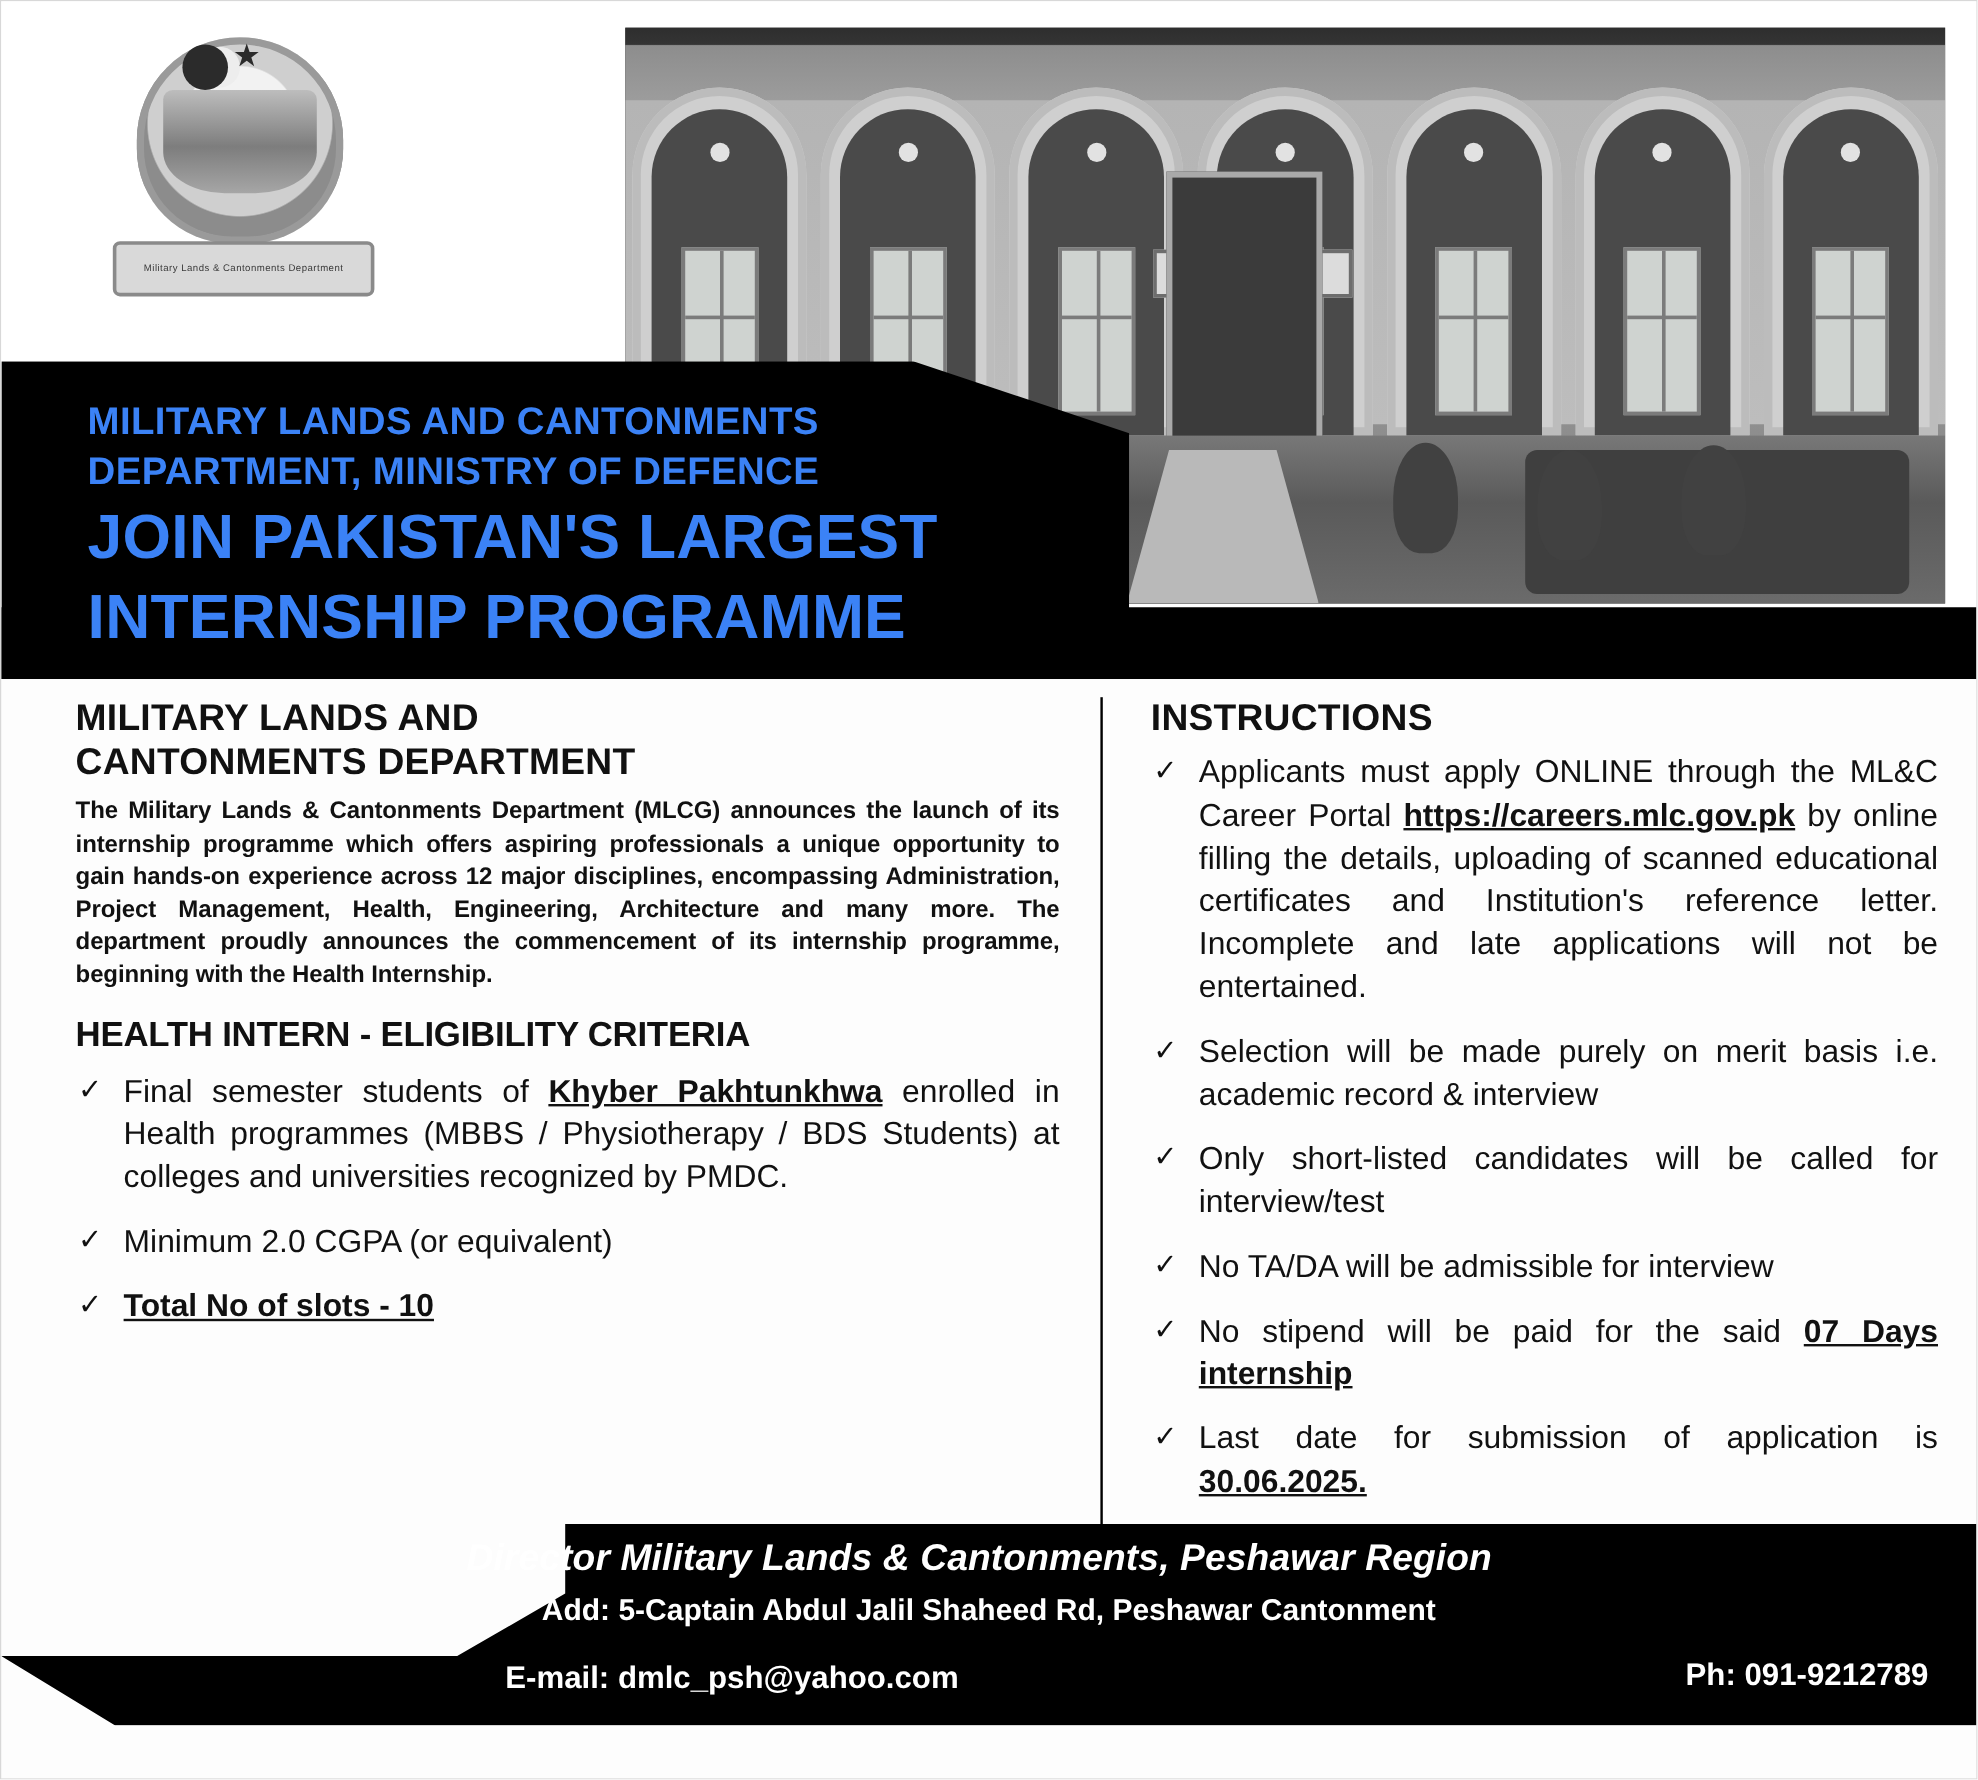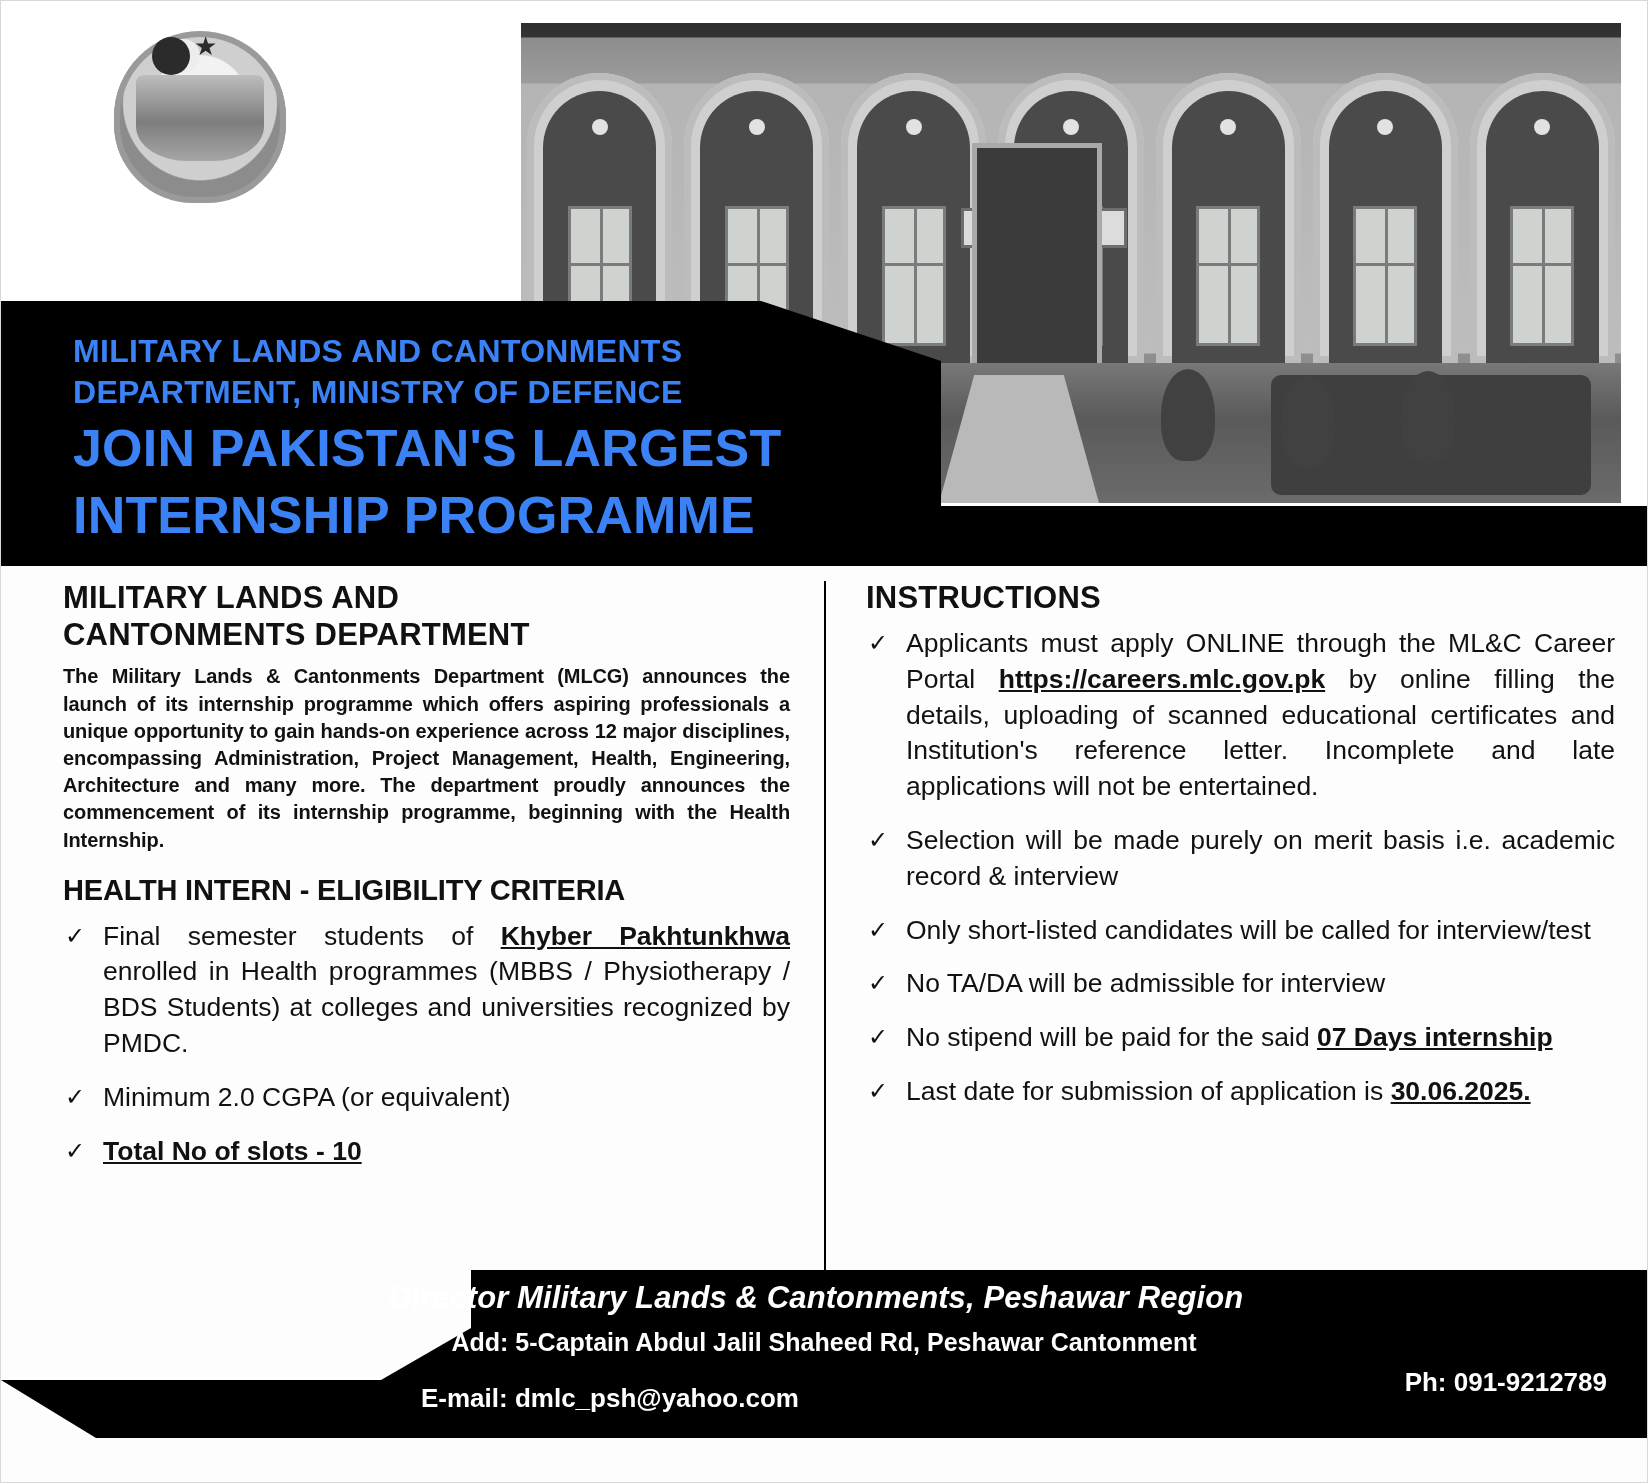--- a/index.html
+++ b/index.html
@@ -248,21 +248,21 @@
   
   .columns {
     position: absolute;
     top: 578px;
     left: 0;
     width: 100%;
     height: 760px;
     display: flex;
   }
   .col-left {
-    width: 823px;
+    width: 916px;
     padding: 0 34px 0 62px;
     box-sizing: border-box;
   }
   .col-divider {
     width: 2px;
     background: #000;
     margin-top: 2px;
     height: 700px;
   }
   .col-right {
@@ -359,21 +359,21 @@
   .f-email {
     position: absolute;
     top: 113px;
     left: 420px;
     font-size: 26px;
     font-weight: bold;
     text-align: center;
   }
   .f-phone {
     position: absolute;
-    top: 97px;
+    top: 110px;
     right: 40px;
     font-size: 26px;
     font-weight: bold;
   }
 </style>
 </head>
 <body>
 
 <div id="ad">
 
@@ -429,20 +429,21 @@
       <div class="shrub" style="left:880px;top:348px;"></div>
     </div>
 
     <div class="hero-slant"></div>
     <div class="hero-slant2"></div>
 
     <div class="emblem">
       <div class="crest"></div>
       <div class="moon"></div>
       <div class="star">★</div>
+      <div class="ribbon">Military Lands &amp; Cantonments Department</div>
     </div>
 
     <div class="hero-text">
       <div class="hero-line1">MILITARY LANDS AND CANTONMENTS</div>
       <div class="hero-line2">DEPARTMENT, MINISTRY OF DEFENCE</div>
       <div class="hero-big1">JOIN PAKISTAN'S LARGEST</div>
       <div class="hero-big2">INTERNSHIP PROGRAMME</div>
     </div>
   </div>
 

